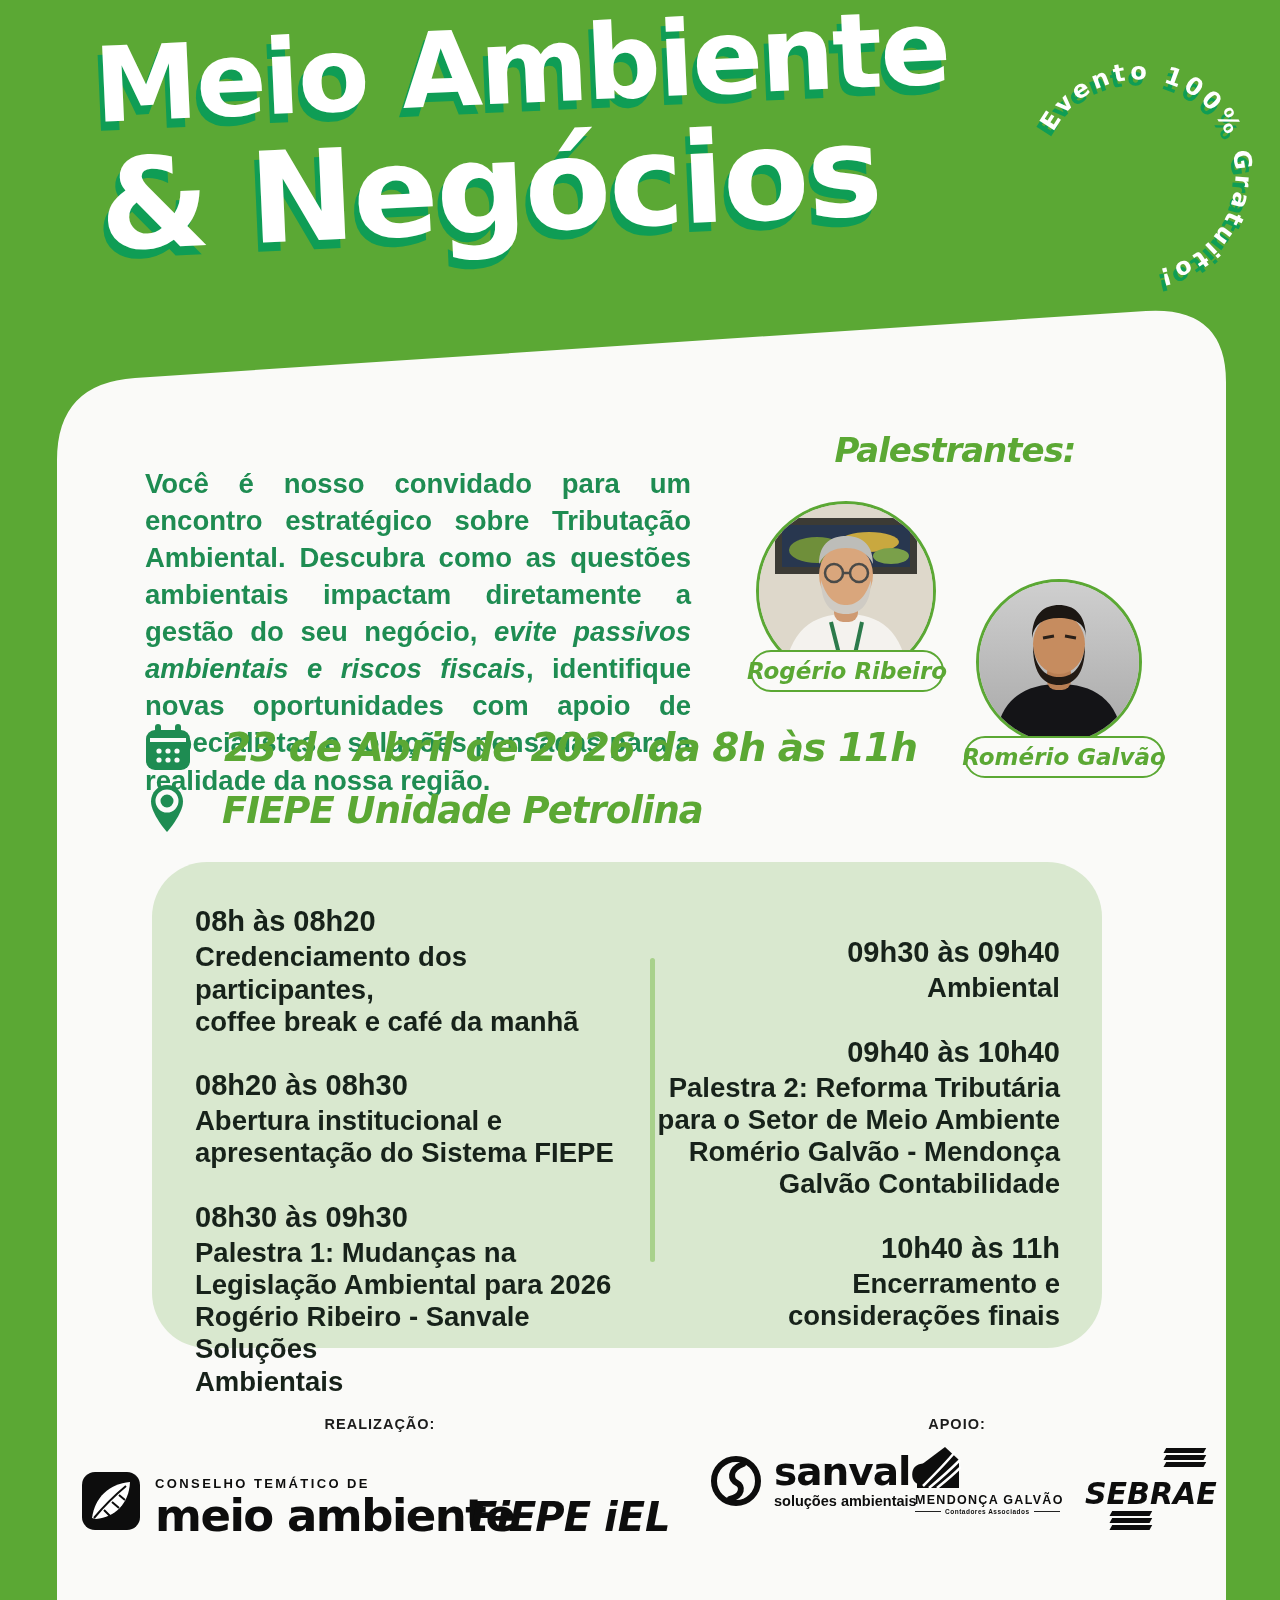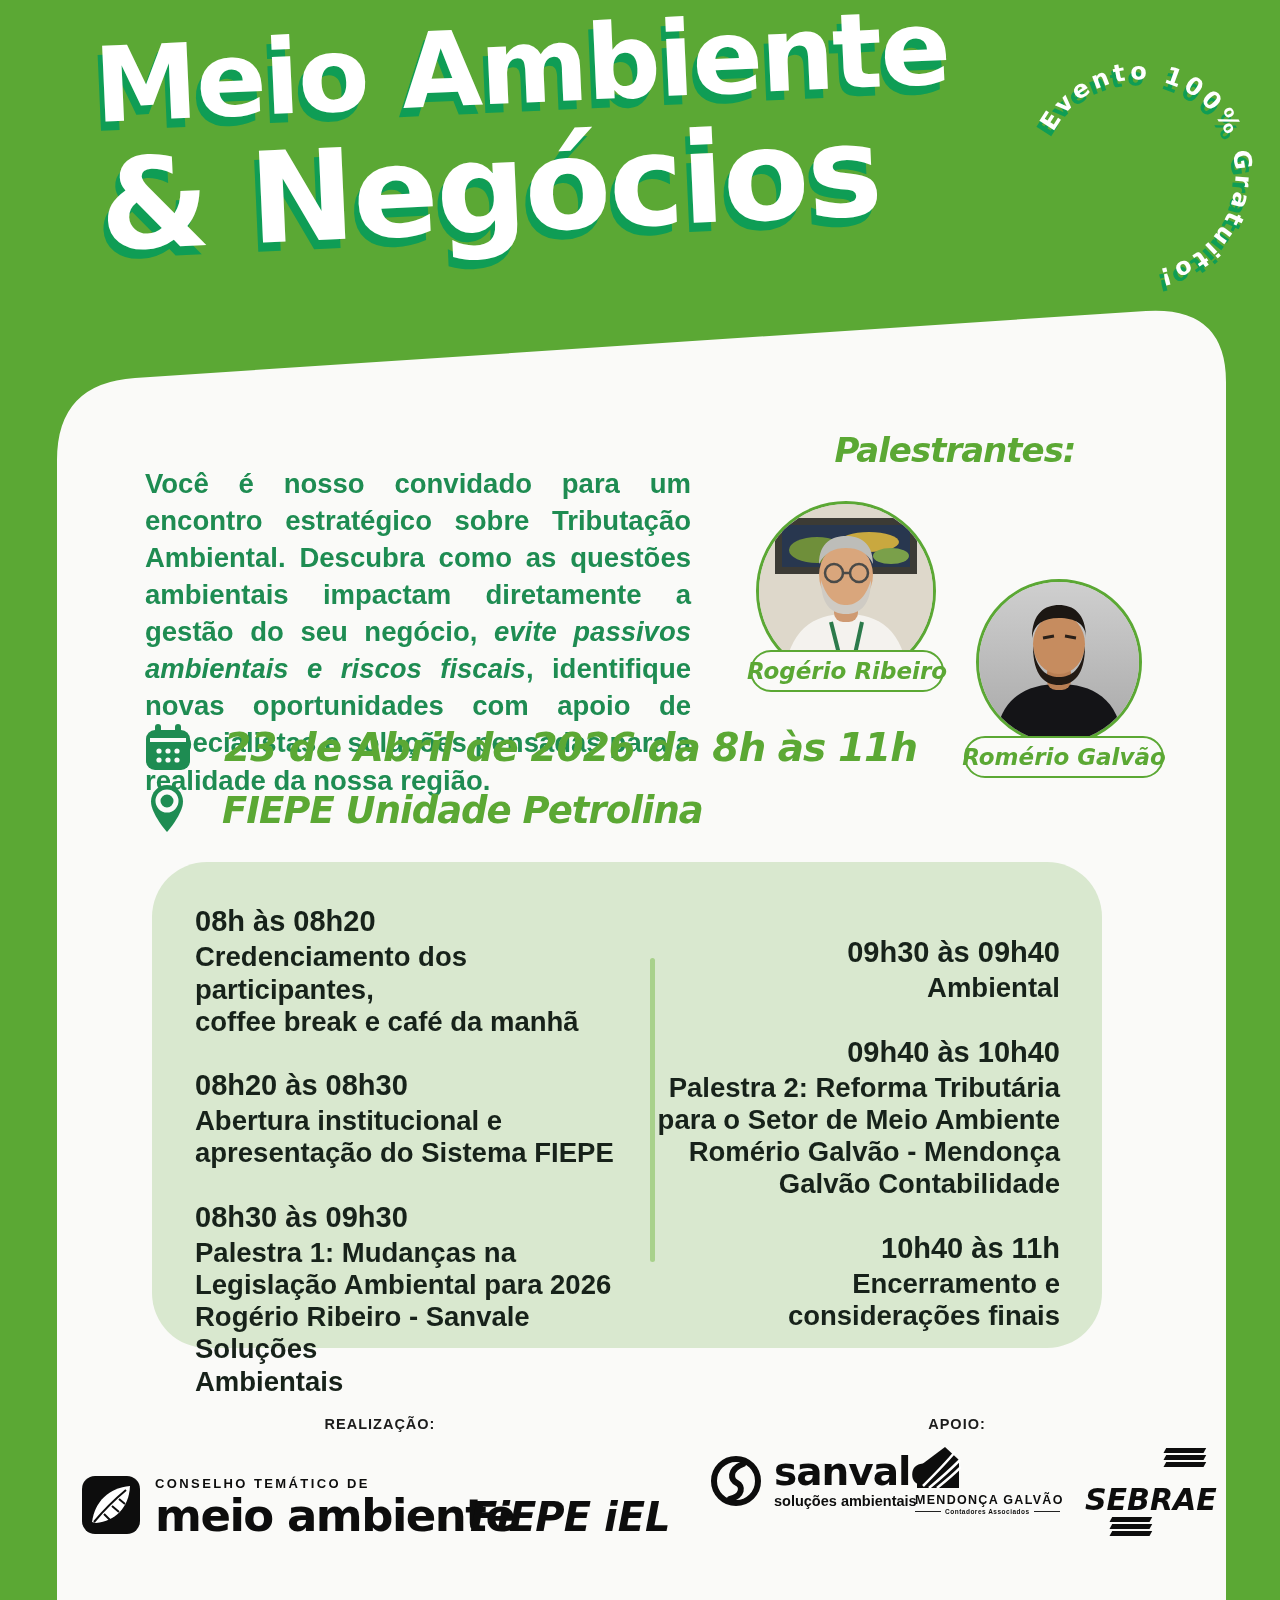--- a/index.html
+++ b/index.html
@@ -81,21 +81,21 @@
   .agenda-time{font-size:29px; font-weight:bold; line-height:1.15; margin-bottom:3px;}
   .agenda-desc{font-size:27.5px; font-weight:600; line-height:1.17; white-space:pre-line;}
   
   .section-label{
     position:absolute; z-index:2; width:400px; text-align:center;
     color:#1c1c1c; font-size:14.5px; font-weight:600; letter-spacing:1px;
   }
   .label-realizacao{left:180px; top:1416px;}
   .label-apoio{left:757px; top:1416px;}
   .logo{position:absolute; z-index:2; color:var(--logo-black);}
-  .conselho{left:82px; top:1472px; display:flex; gap:15px; align-items:center;}
+  .conselho{left:82px; top:1472px; display:flex; gap:15px; align-items:flex-start;}
   .conselho-text .l1{font-size:13px; font-weight:bold; letter-spacing:2.4px; margin-top:4px;}
   .conselho-text .l2{
     font-size:45px; font-weight:800; letter-spacing:-1.5px; line-height:1;
     font-family:"DejaVu Sans",sans-serif; margin-top:2px;
   }
   .fiepe{left:470px; top:1494px; font-size:40px; font-weight:800; font-style:italic;
     font-family:"DejaVu Sans",sans-serif; letter-spacing:-1px;}
   .iel{left:604px; top:1494px; font-size:40px; font-weight:800; font-style:italic;
     font-family:"DejaVu Sans",sans-serif;}
   .sanvale{left:710px; top:1452px; display:flex; gap:12px; align-items:center;}
@@ -108,21 +108,21 @@
     font-size:6.5px; font-weight:600; letter-spacing:.5px; margin-top:1px;
     display:flex; align-items:center; gap:4px; white-space:nowrap;
   }
   .mendonca-tag::before,.mendonca-tag::after{content:""; width:26px; height:1px; background:#222;}
   .sebrae{left:1085px; top:1448px; display:flex; flex-direction:column;}
   .sebrae-bars{display:flex; flex-direction:column; gap:2.5px;}
   .sebrae-bars span{width:40px; height:4.5px; background:var(--logo-black); transform:skewX(-28deg);}
   .bars-top{align-self:flex-end; margin-right:12px;}
   .bars-bottom{align-self:flex-start; margin-left:26px; margin-top:2px;}
   .sebrae-name{font-size:30px; font-weight:800; font-style:italic; letter-spacing:0;
-    font-family:"DejaVu Sans",sans-serif; line-height:1; margin-top:18px;}
+    font-family:"DejaVu Sans",sans-serif; line-height:1; margin-top:12px;}
 </style>
 </head>
 <body>
 
 <div class="poster">
 
   <svg class="card-shape" width="1280" height="1600" viewBox="0 0 1280 1600">
     <path d="M 57 460 Q 57 383 135 378 L 1146 311 Q 1226 306 1226 382 L 1226 1600 L 57 1600 Z" fill="var(--card-white)"></path>
   </svg>
 

